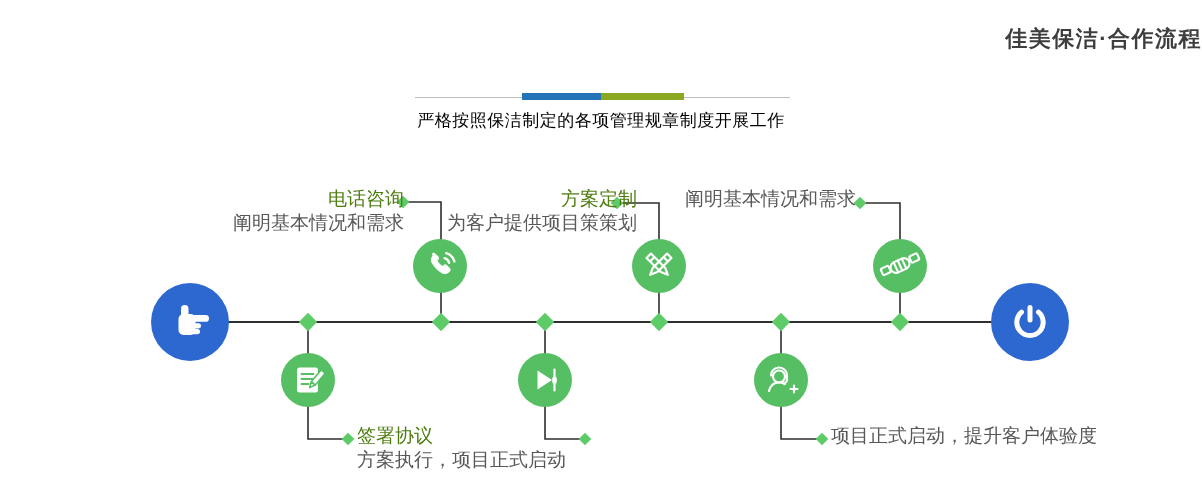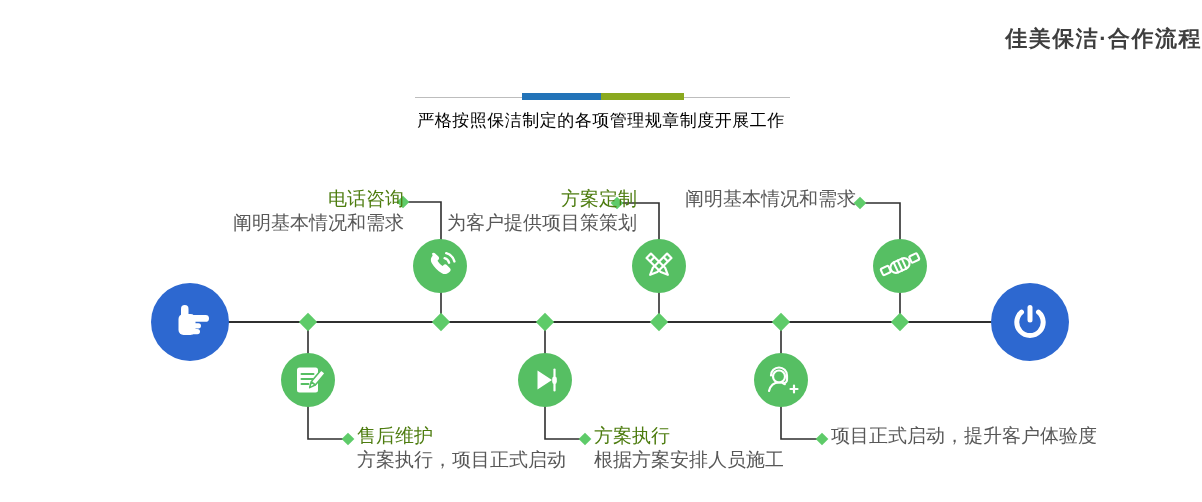--- a/index.html
+++ b/index.html
@@ -176,24 +176,20 @@
   </div>
   <div class="step-label top" style="right:565px;top:187px;">
     <p class="step-title">方案定制</p>
     <p class="step-desc">为客户提供项目策策划</p>
   </div>
   <div class="step-label top" style="right:346px;top:187px;">
     <p class="step-desc">阐明基本情况和需求</p>
   </div>
 
   <div class="step-label bottom" style="left:357px;top:424px;">
-    <p class="step-title">售后维护</p>
+    <p class="step-title">签署协议</p>
     <p class="step-desc">方案执行，项目正式启动</p>
-  </div>
-  <div class="step-label bottom" style="left:594px;top:424px;">
-    <p class="step-title">方案执行</p>
-    <p class="step-desc">根据方案安排人员施工</p>
   </div>
   <div class="step-label bottom" style="left:831px;top:424px;">
     <p class="step-desc">项目正式启动，提升客户体验度</p>
   </div>
 
 </div>
 
 </body></html>

